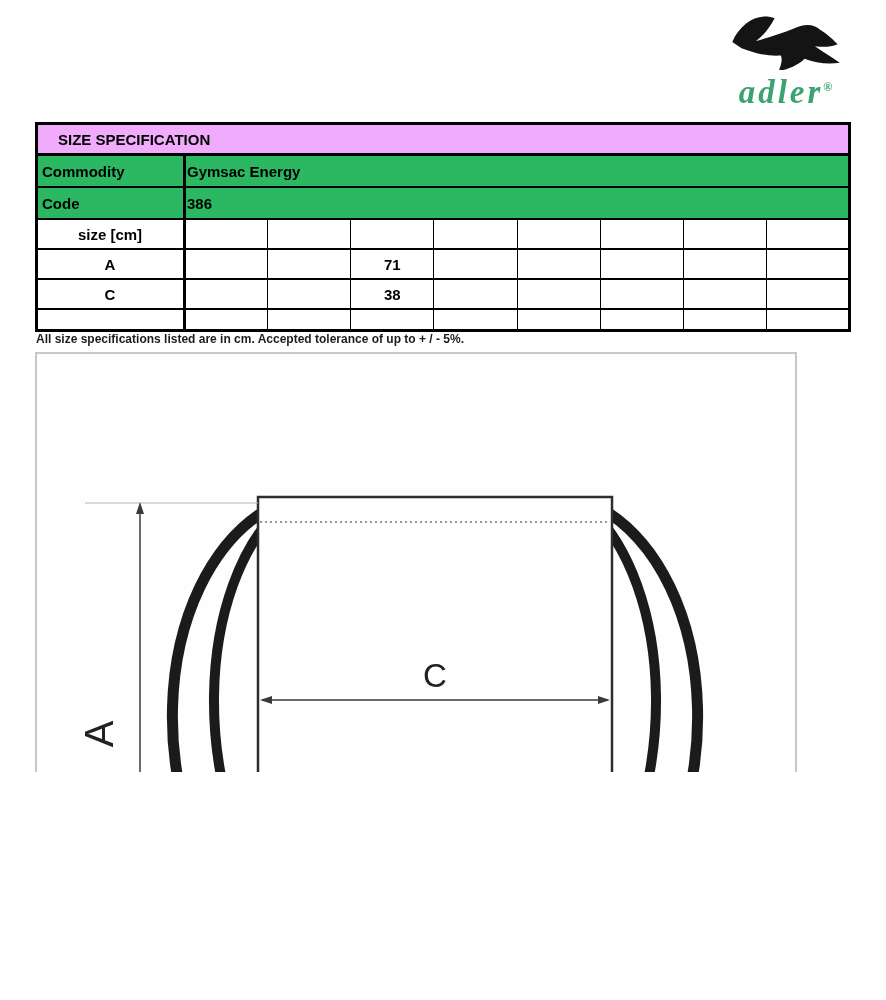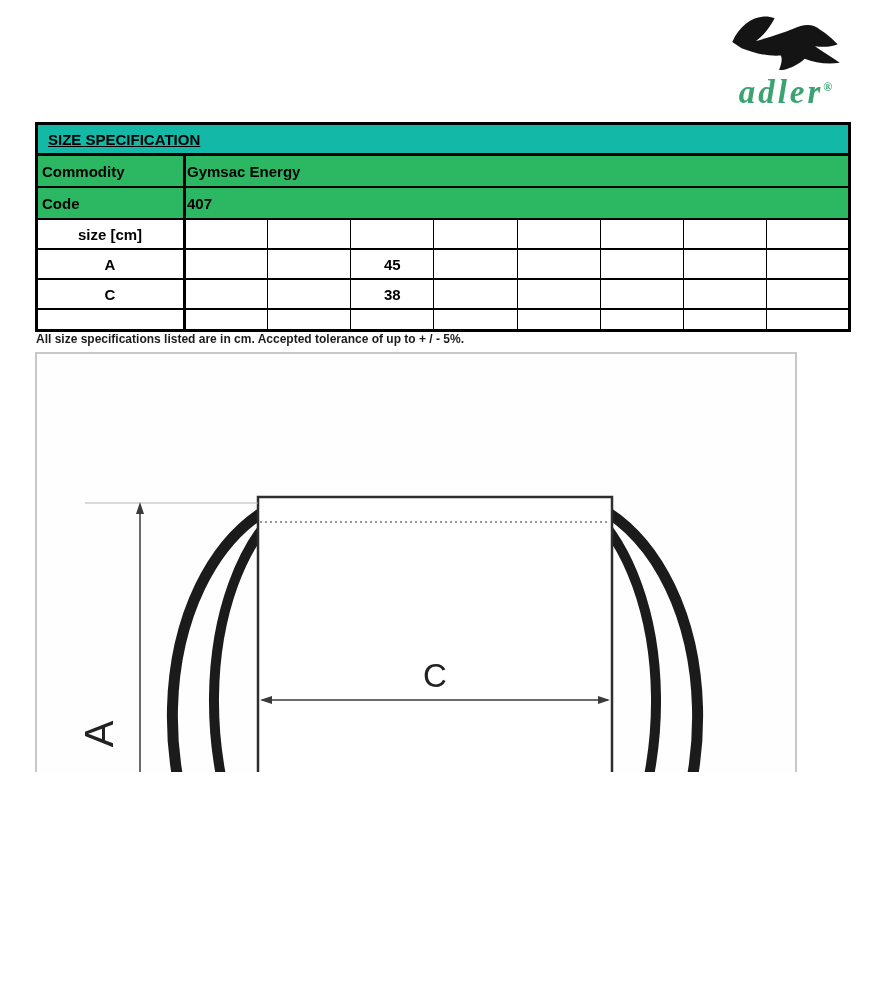--- a/index.html
+++ b/index.html
@@ -12,21 +12,21 @@
   .logo-text{font-family:"Liberation Serif",serif;font-style:italic;font-weight:bold;
              font-size:33px;color:#3ba371;letter-spacing:3px;line-height:30px;margin-top:2px;}
   .logo-text sup{font-size:12px;letter-spacing:0;}
 
   
   table.spec{position:absolute;left:35px;top:122px;width:816px;border-collapse:collapse;
              table-layout:fixed;border:3px solid #000;}
   table.spec td{border:1px solid #000;border-top-width:2px;border-bottom-width:2px;
                 font-size:15px;font-weight:bold;overflow:hidden;white-space:nowrap;}
   col.c-label{width:148px;}
-  tr.r-title td{height:26px;padding-left:10px;border-bottom-width:3px;background:#14b8a6;text-decoration:underline;}
+  tr.r-title td{height:26px;padding-left:20px;border-bottom-width:3px;background:#f0abfc;}
   tr.r-green td{background:#2cb862;height:28px;margin-top:20px;}
   td.lbl{padding-left:4px;border-right-width:3px !important;}
   td.val{text-align:left;}
   tr.r-size td{height:26px;text-align:center;background:#fff;margin-top:28px;}
   tr.r-size td.lbl{text-align:center;padding-left:0;}
   tr.r-empty td{height:17px;background:#fff;}
 
   
   .note{position:absolute;left:36px;top:332px;font-size:12px;font-weight:bold;color:#1c1c1c;}
 
@@ -73,38 +73,38 @@
     <tbody>
         <tr class="r-title">
       <td colspan="9">SIZE SPECIFICATION</td>
     </tr>
     <tr class="r-green">
       <td class="lbl">Commodity</td>
       <td class="val" colspan="8">Gymsac Energy</td>
     </tr>
     <tr class="r-green">
       <td class="lbl">Code</td>
-      <td class="val" colspan="8">407</td>
+      <td class="val" colspan="8">386</td>
     </tr>
     <tr class="r-size">
       <td class="lbl">size [cm]</td>
       <td></td>
           <td></td>
       <td></td>
           <td></td>
       <td></td>
           <td></td>
       <td></td>
           <td></td>
     </tr>
     <tr class="r-size">
       <td class="lbl">A</td>
       <td></td>
           <td></td>
-      <td>45</td>
+      <td>71</td>
       <td></td>
           <td></td>
       <td></td>
           <td></td>
       <td></td>
     </tr>
     <tr class="r-size">
       <td class="lbl">C</td>
       <td></td>
           <td></td>

